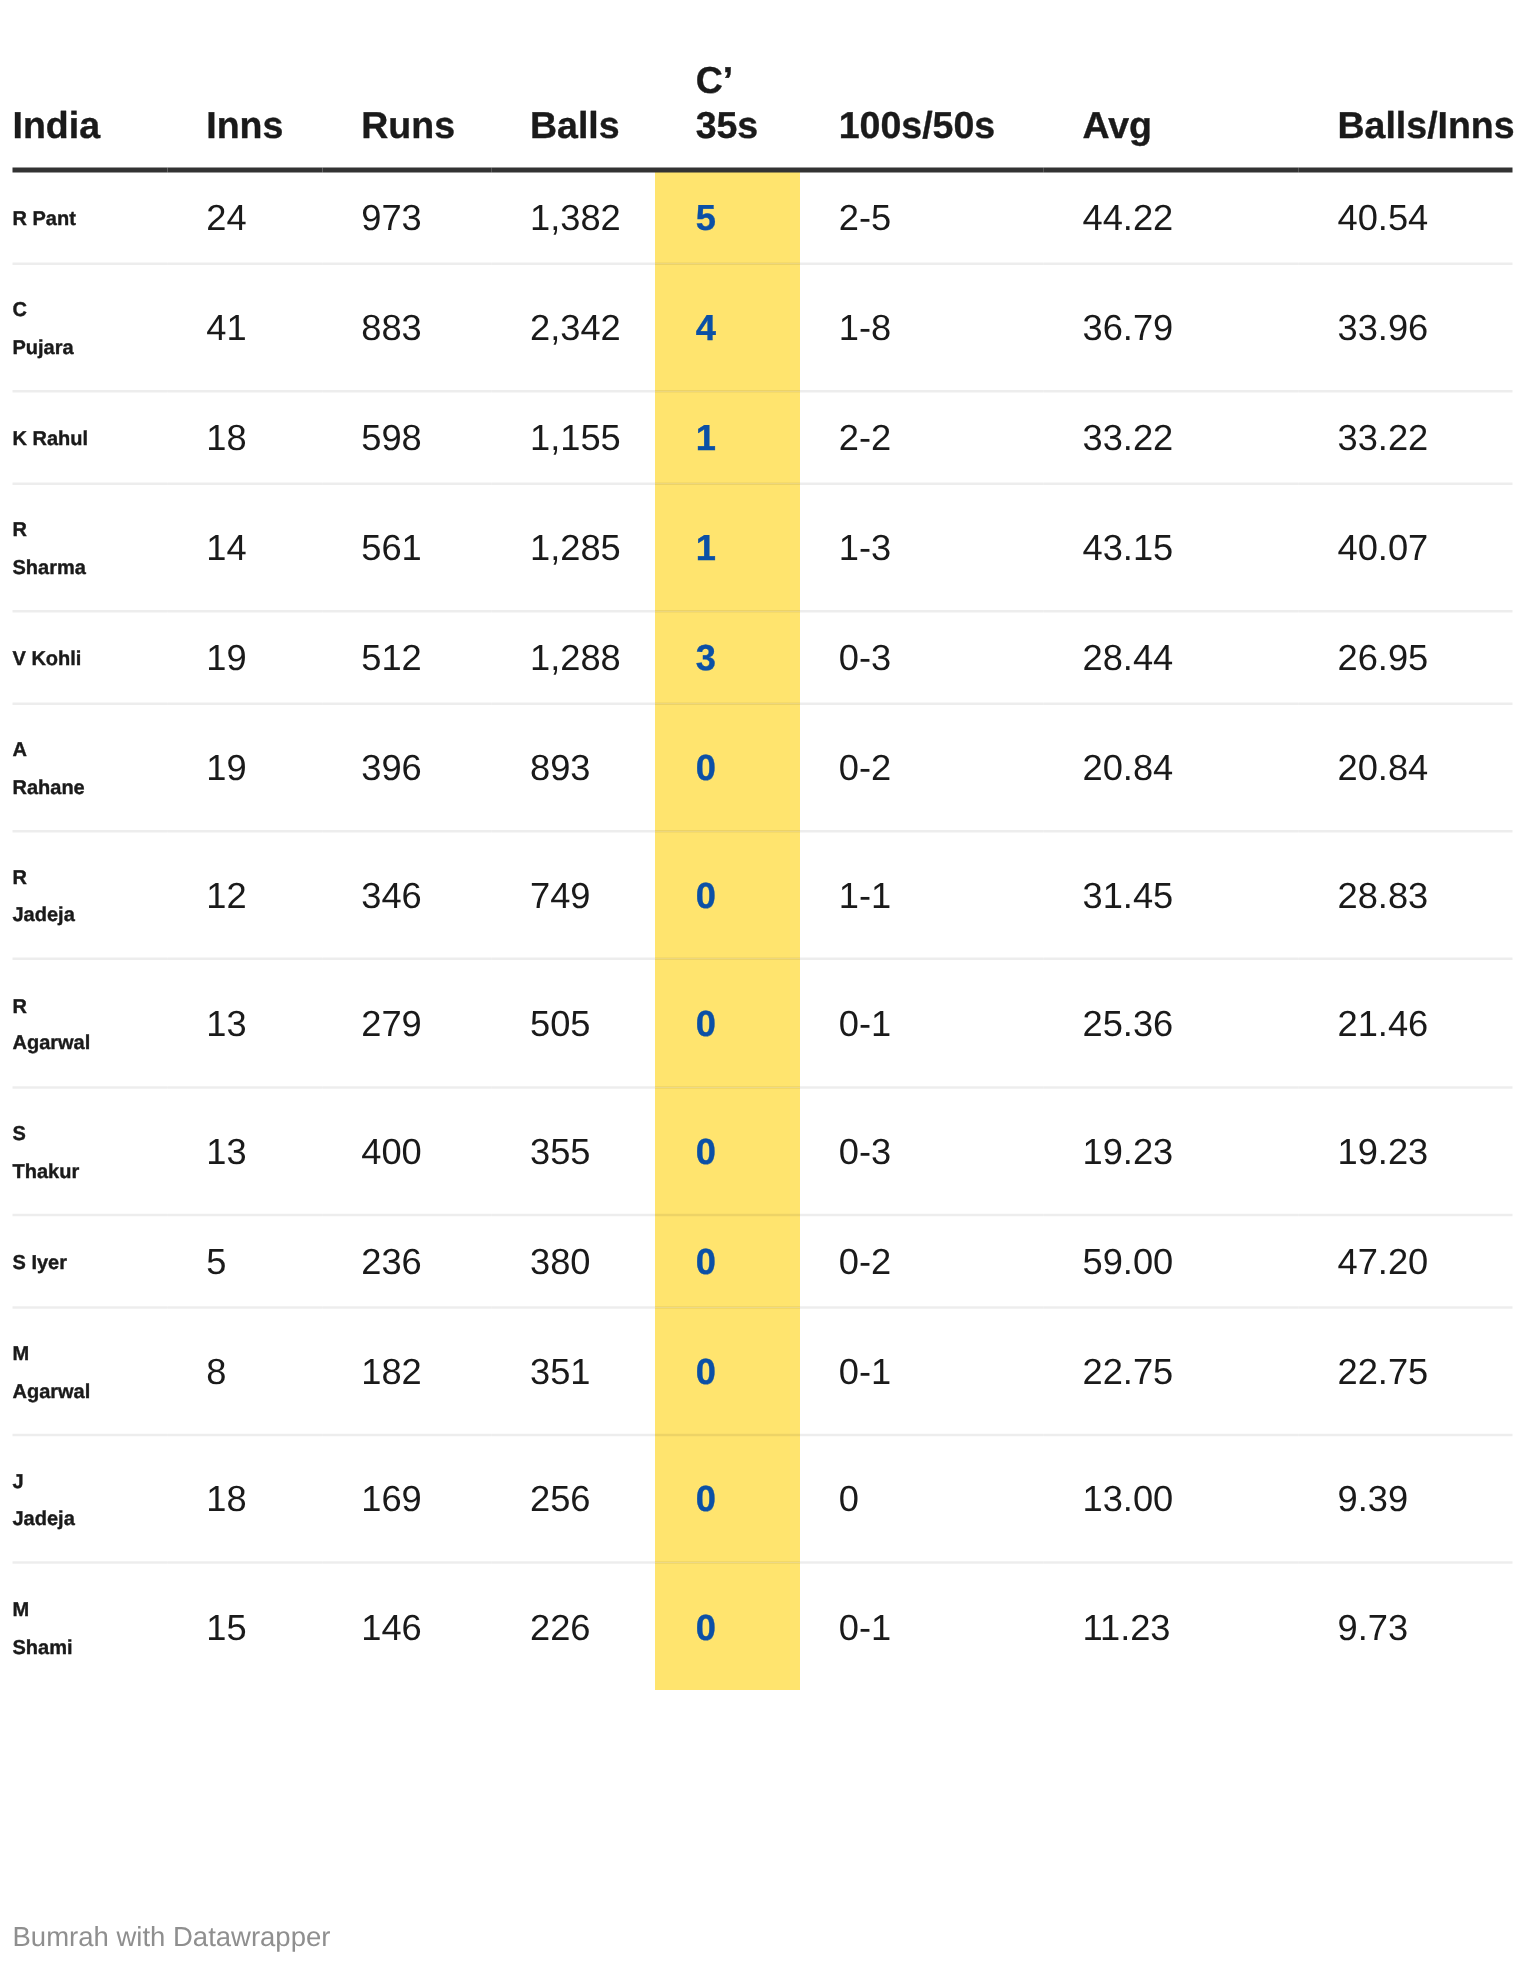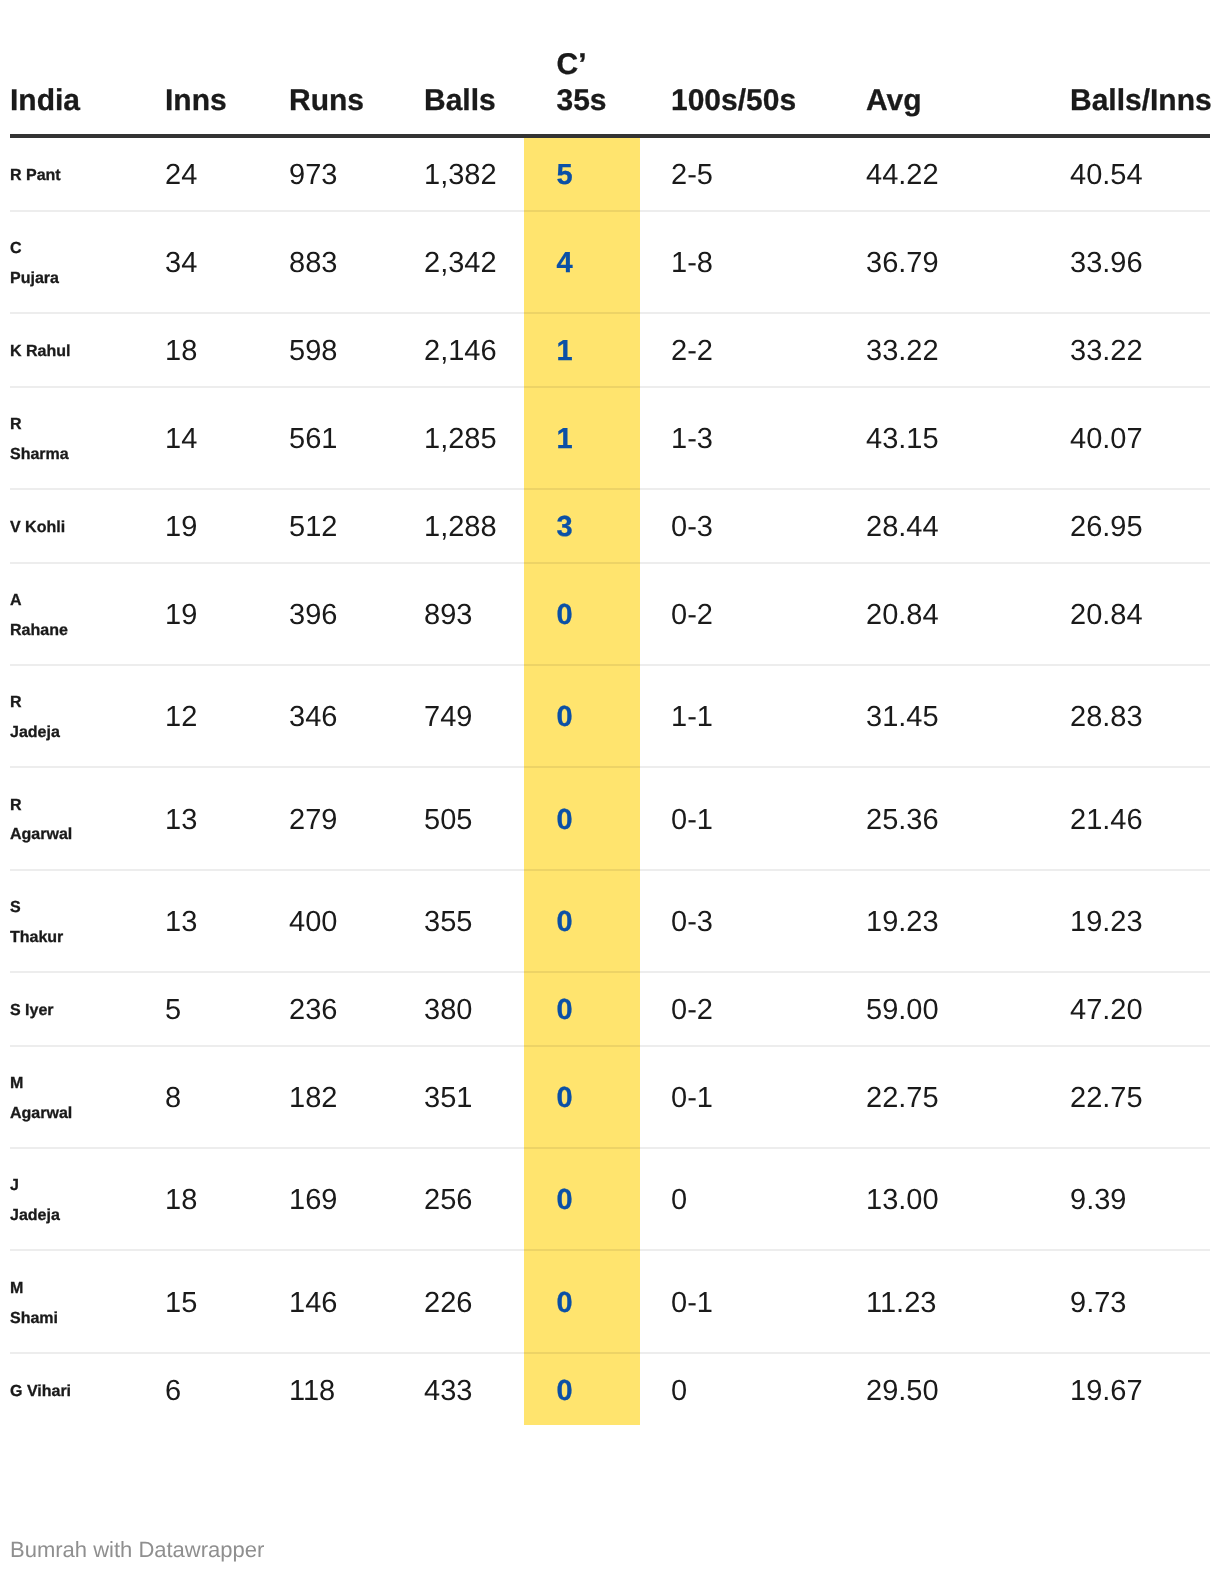--- a/index.html
+++ b/index.html
@@ -115,35 +115,35 @@
           <td class="pad hl">5</td>
           <td class="pad">2-5</td>
           <td class="pad">44.22</td>
           <td class="pad">40.54</td>
         </tr>
         <tr>
           <td class="name">
             <span class="ln">C</span>
             <span class="ln">Pujara</span>
           </td>
-          <td class="pad">34</td>
+          <td class="pad">41</td>
           <td class="pad">883</td>
           <td class="pad">2,342</td>
           <td class="pad hl">4</td>
           <td class="pad">1-8</td>
           <td class="pad">36.79</td>
           <td class="pad">33.96</td>
         </tr>
         <tr>
           <td class="name">
             <span class="ln">K Rahul</span>
           </td>
           <td class="pad">18</td>
           <td class="pad">598</td>
-          <td class="pad">2,146</td>
+          <td class="pad">1,155</td>
           <td class="pad hl">1</td>
           <td class="pad">2-2</td>
           <td class="pad">33.22</td>
           <td class="pad">33.22</td>
         </tr>
         <tr>
           <td class="name">
             <span class="ln">R</span>
             <span class="ln">Sharma</span>
           </td>
@@ -263,30 +263,18 @@
             <span class="ln">Shami</span>
           </td>
           <td class="pad">15</td>
           <td class="pad">146</td>
           <td class="pad">226</td>
           <td class="pad hl">0</td>
           <td class="pad">0-1</td>
           <td class="pad">11.23</td>
           <td class="pad">9.73</td>
         </tr>
-        <tr>
-          <td class="name">
-            <span class="ln">G Vihari</span>
-          </td>
-          <td class="pad">6</td>
-          <td class="pad">118</td>
-          <td class="pad">433</td>
-          <td class="pad hl">0</td>
-          <td class="pad">0</td>
-          <td class="pad">29.50</td>
-          <td class="pad">19.67</td>
-        </tr>
       </tbody>
   </table>
 
   <div class="credit">Bumrah with Datawrapper</div>
 
 </div>
 
 </body></html>

